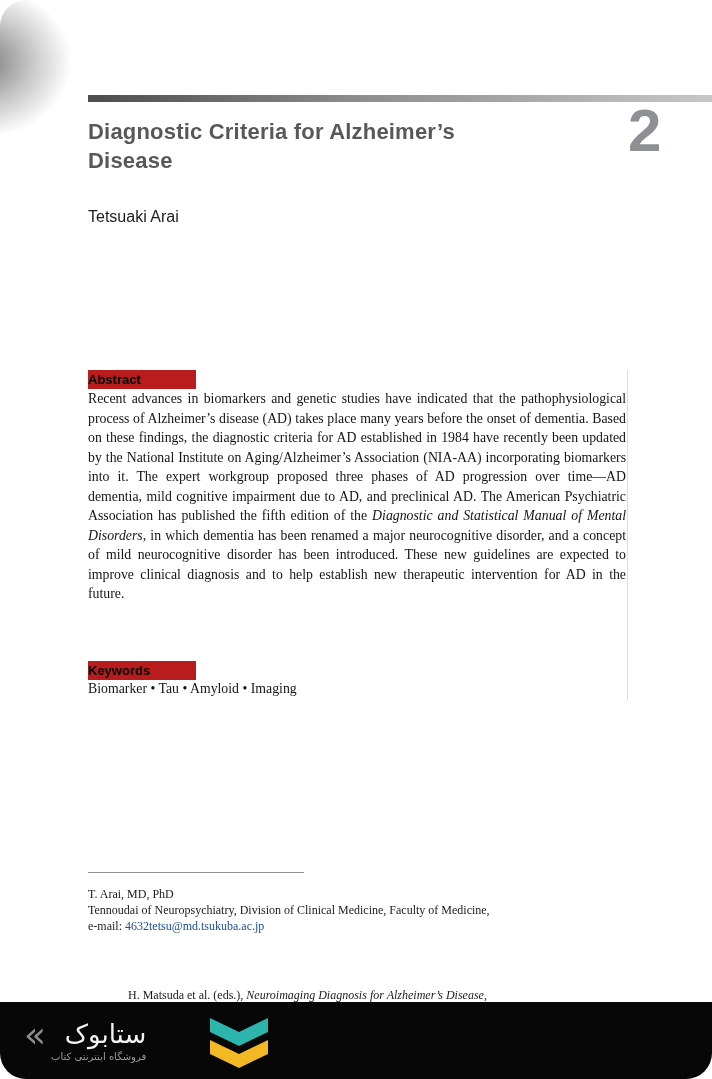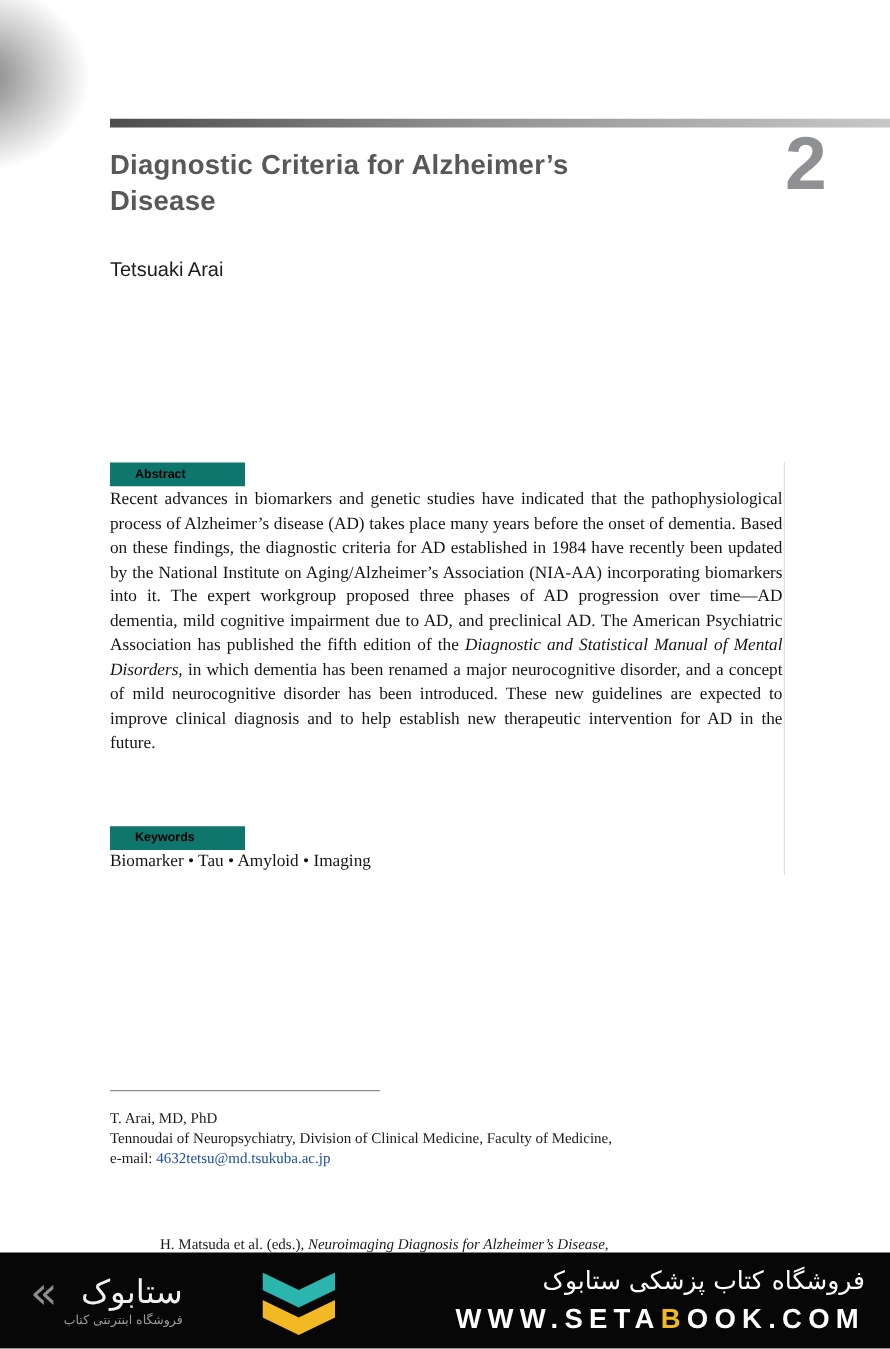--- a/index.html
+++ b/index.html
@@ -1,34 +1,34 @@
 <!DOCTYPE html>
 <html><head>
 <meta charset="utf-8">
 <style>
   * { margin:0; padding:0; box-sizing:border-box; }
   html,body { background:#ffffff; }
   body { font-family:"Liberation Sans", sans-serif; }
-  .page { position:relative; width:712px; height:1079px; background:#ffffff; overflow:hidden; }
+  .page { position:relative; width:712px; height:1079px; background:#ffffff; overflow:hidden;border-radius:26px; }
 
   
   .corner-shade { position:absolute; left:0; top:0; width:180px; height:190px; pointer-events:none;
     background:radial-gradient(ellipse 125px 105px at -18px 62px,
       rgba(100,100,100,0.85) 0%, rgba(140,140,140,0.45) 42%, rgba(255,255,255,0) 72%); }
 
   .header-bar { position:absolute; left:88px; top:95px; width:624px; height:7px;
     background:linear-gradient(to right,#4d4d4d 0%, #8f8f8f 45%, #c7c7c7 100%); }
 
   .chapter-title { position:absolute; left:88px; top:117px; width:440px;
     font-size:22px; font-weight:bold; color:#58585a; line-height:29px; letter-spacing:0.2px; }
   .chapter-number { position:absolute; left:628px; top:99px; font-size:60px; font-weight:bold; color:#8e9093; line-height:64px; }
   .author { position:absolute; left:88px; top:208px; font-size:16px; color:#1c1c1c;text-align:center; }
 
-  .section-label { position:absolute; left:88px; width:108px; height:19px; background:#0f766e;
-    font-size:10px; font-weight:bold; color:#000; line-height:19px; padding-left:20px; }
+  .section-label { position:absolute; left:88px; width:108px; height:19px; background:#b91c1c;
+    font-size:13px; font-weight:bold; color:#000; line-height:19px; }
   .abstract-label { top:370px; }
   .keywords-label { top:661px; }
   .abstract-rule { position:absolute; left:627px; top:370px; width:1px; height:330px; background:#dedede; }
 
   .abstract-text { position:absolute; left:88px; top:389px; width:538px;
     font-family:"Liberation Serif", serif; font-size:13.8px; line-height:19.5px;
     text-align:justify; color:#141414; }
   .keywords-text { position:absolute; left:88px; top:681px; width:538px;
     font-family:"Liberation Serif", serif; font-size:13.8px; color:#141414; }
 
@@ -92,19 +92,15 @@
         <div class="logo-fa">ستابوک</div>
         <div class="logo-sub">فروشگاه اینترنتی کتاب</div>
       </div>
     </div>
 
     <svg class="book-icon" width="58" height="54" viewBox="0 0 58 54" aria-hidden="true">
       <polygon points="0,2 29,16 58,2 58,16 29,30 0,16" fill="#2cb5ad"></polygon>
       <polygon points="0,24 29,38 58,24 58,38 29,52 0,38" fill="#f2b925"></polygon>
     </svg>
 
-    <div class="banner-right">
-      <div class="store-name-fa">فروشگاه کتاب پزشکی ستابوک</div>
-      <div class="website"><span>WWW.SETA</span><span class="site-b">B</span><span>OOK.COM</span></div>
-    </div>
   </div>
 
 </div>
 
 </body></html>

